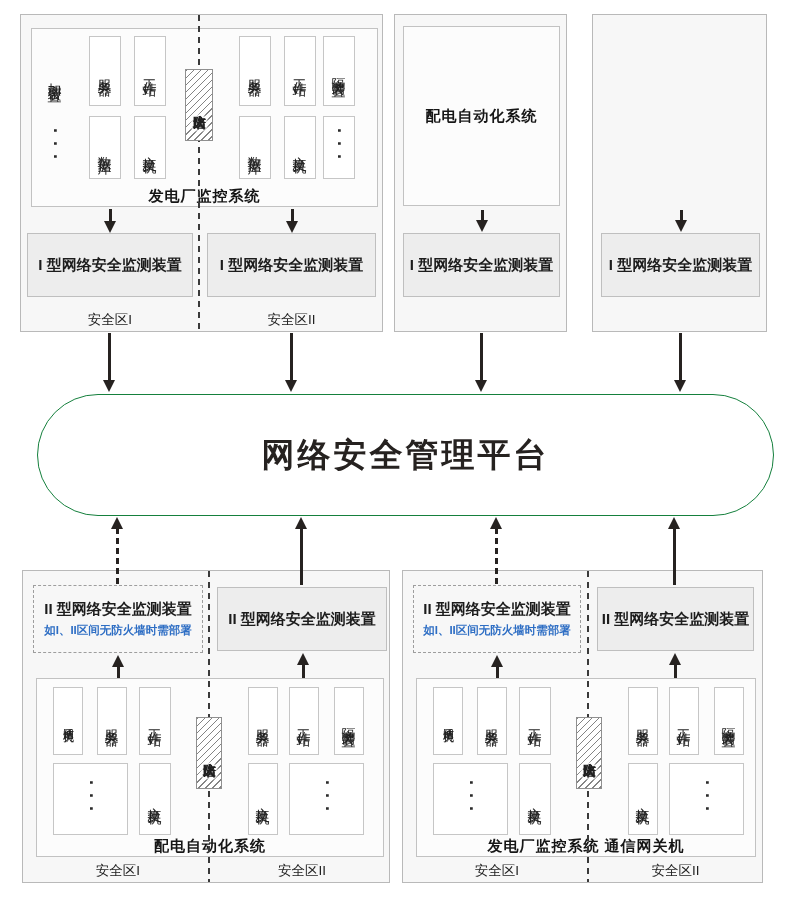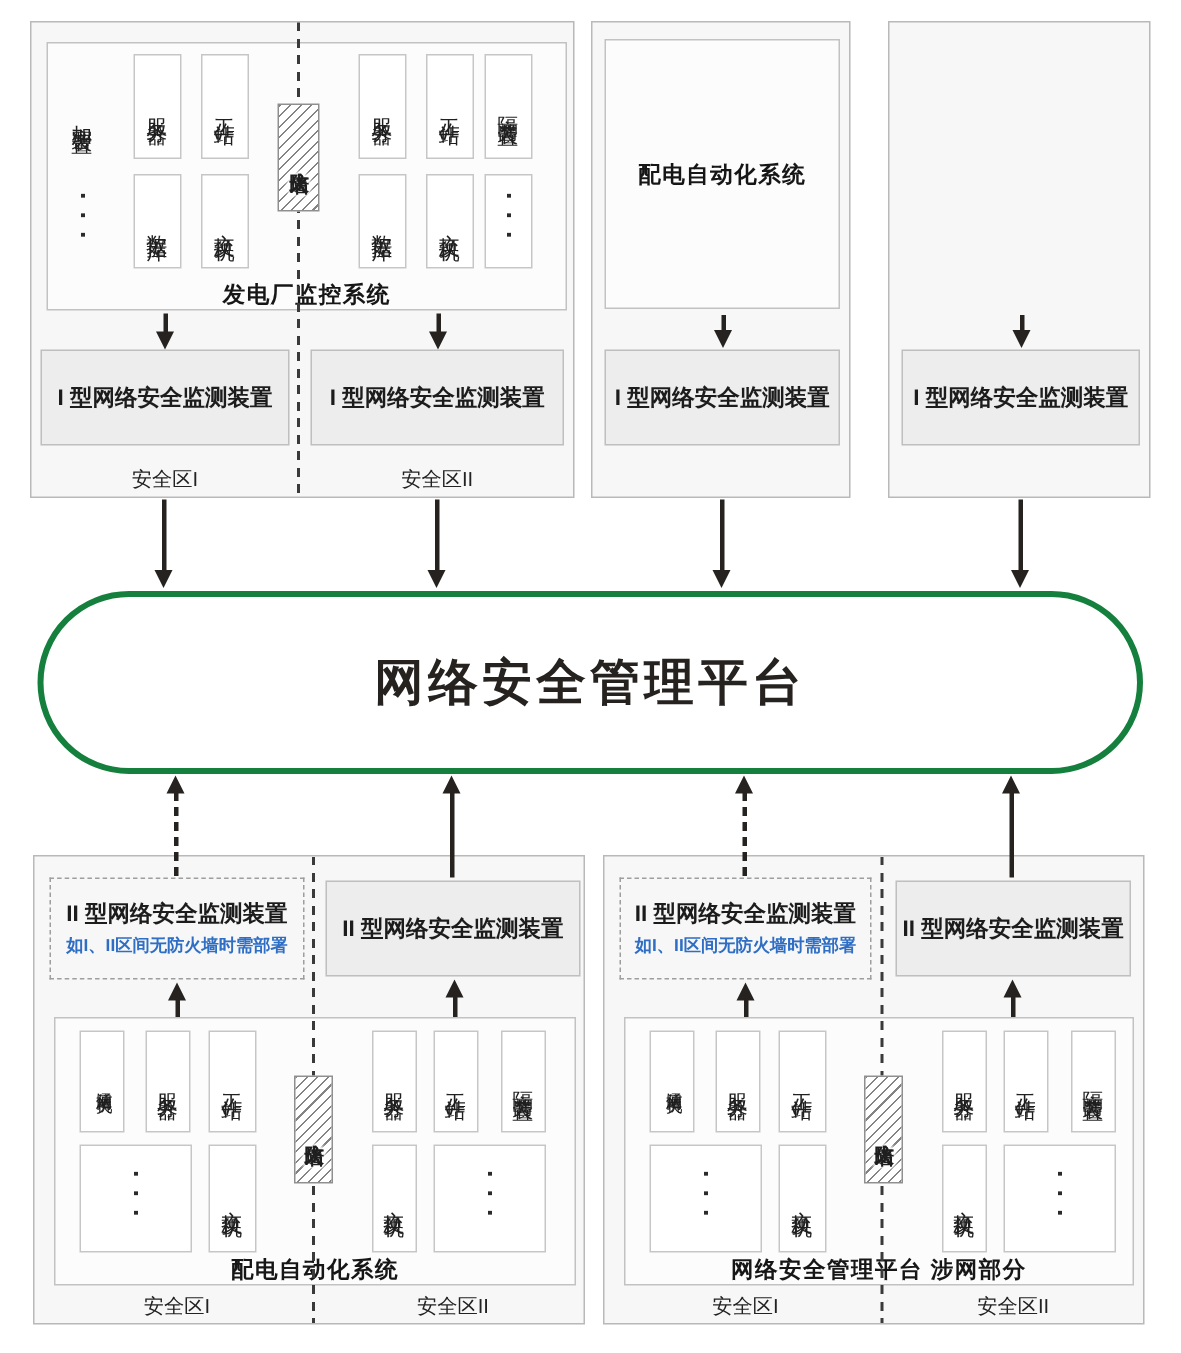--- a/index.html
+++ b/index.html
@@ -47,22 +47,22 @@
   .arr .line{position:absolute;left:50%;margin-left:-1.25px;width:2.5px;top:0;bottom:0;background:#262220;}
   .arr.down .line{bottom:11px;}
   .arr.up .line{top:11px;}
   .arr .head{position:absolute;left:50%;margin-left:-6.5px;width:0;height:0;
              border-left:6.5px solid transparent;border-right:6.5px solid transparent;}
   .arr.down .head{bottom:0;border-top:12px solid #262220;}
   .arr.up .head{top:0;border-bottom:12px solid #262220;}
   .arr.dashed .line{background:repeating-linear-gradient(to bottom,#262220 0 6px,transparent 6px 10px);}
 
   
-  .pill{position:absolute;left:25px;top:394px;width:737px;height:122px;background:#fff;
-        border:4px solid #15803d;border-radius:61px;box-sizing:border-box;
+  .pill{position:absolute;left:37px;top:394px;width:737px;height:122px;background:#fff;
+        border:1px solid #15803d;border-radius:61px;box-sizing:border-box;
         display:flex;align-items:center;justify-content:center;}
   .pill span{font-size:33px;font-weight:bold;color:#262220;letter-spacing:3px;}
 </style>
 </head>
 <body>
 
 <div class="canvas">
 
   <div class="sec" style="left:20px;top:14px;width:363px;height:318px;">
     <div class="zsep" style="left:177px;top:0;height:316px;"></div>
@@ -300,19 +300,19 @@
     </div>
     <div class="item" style="left:116px;top:192px;width:32px;height:72px;">
       <span class="vtext">交换机</span>
     </div>
     <div class="item" style="left:225px;top:192px;width:30px;height:72px;">
       <span class="vtext">交换机</span>
     </div>
     <div class="item" style="left:266px;top:192px;width:75px;height:72px;">
       <span class="dots">···</span>
     </div>
-    <div class="systitle" style="left:13px;top:266px;width:340px;">网络安全管理平台 涉网部分</div>
+    <div class="systitle" style="left:13px;top:266px;width:340px;">发电厂监控系统 通信网关机</div>
 
     <div class="zlabel" style="left:10px;top:291px;width:168px;">安全区I</div>
     <div class="zlabel" style="left:194px;top:291px;width:157px;">安全区II</div>
   </div>
 
 </div>
 
 </body></html>

